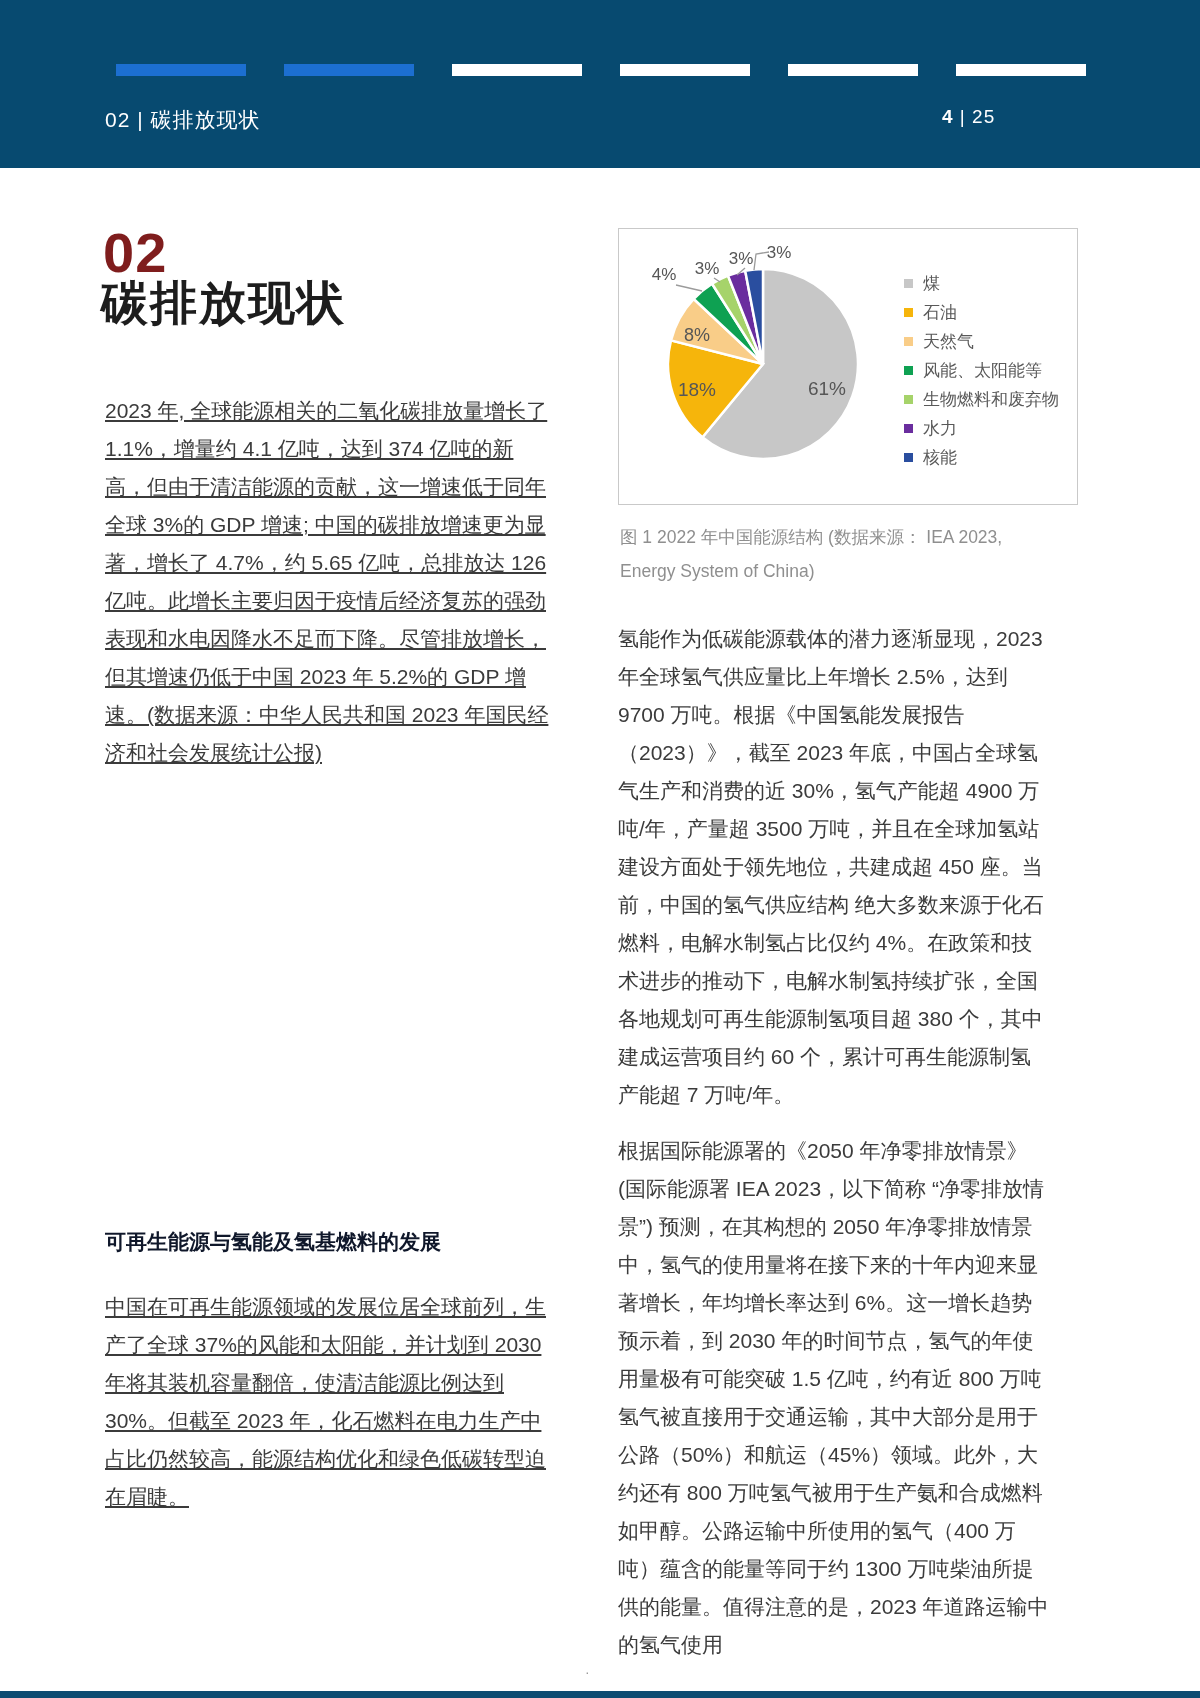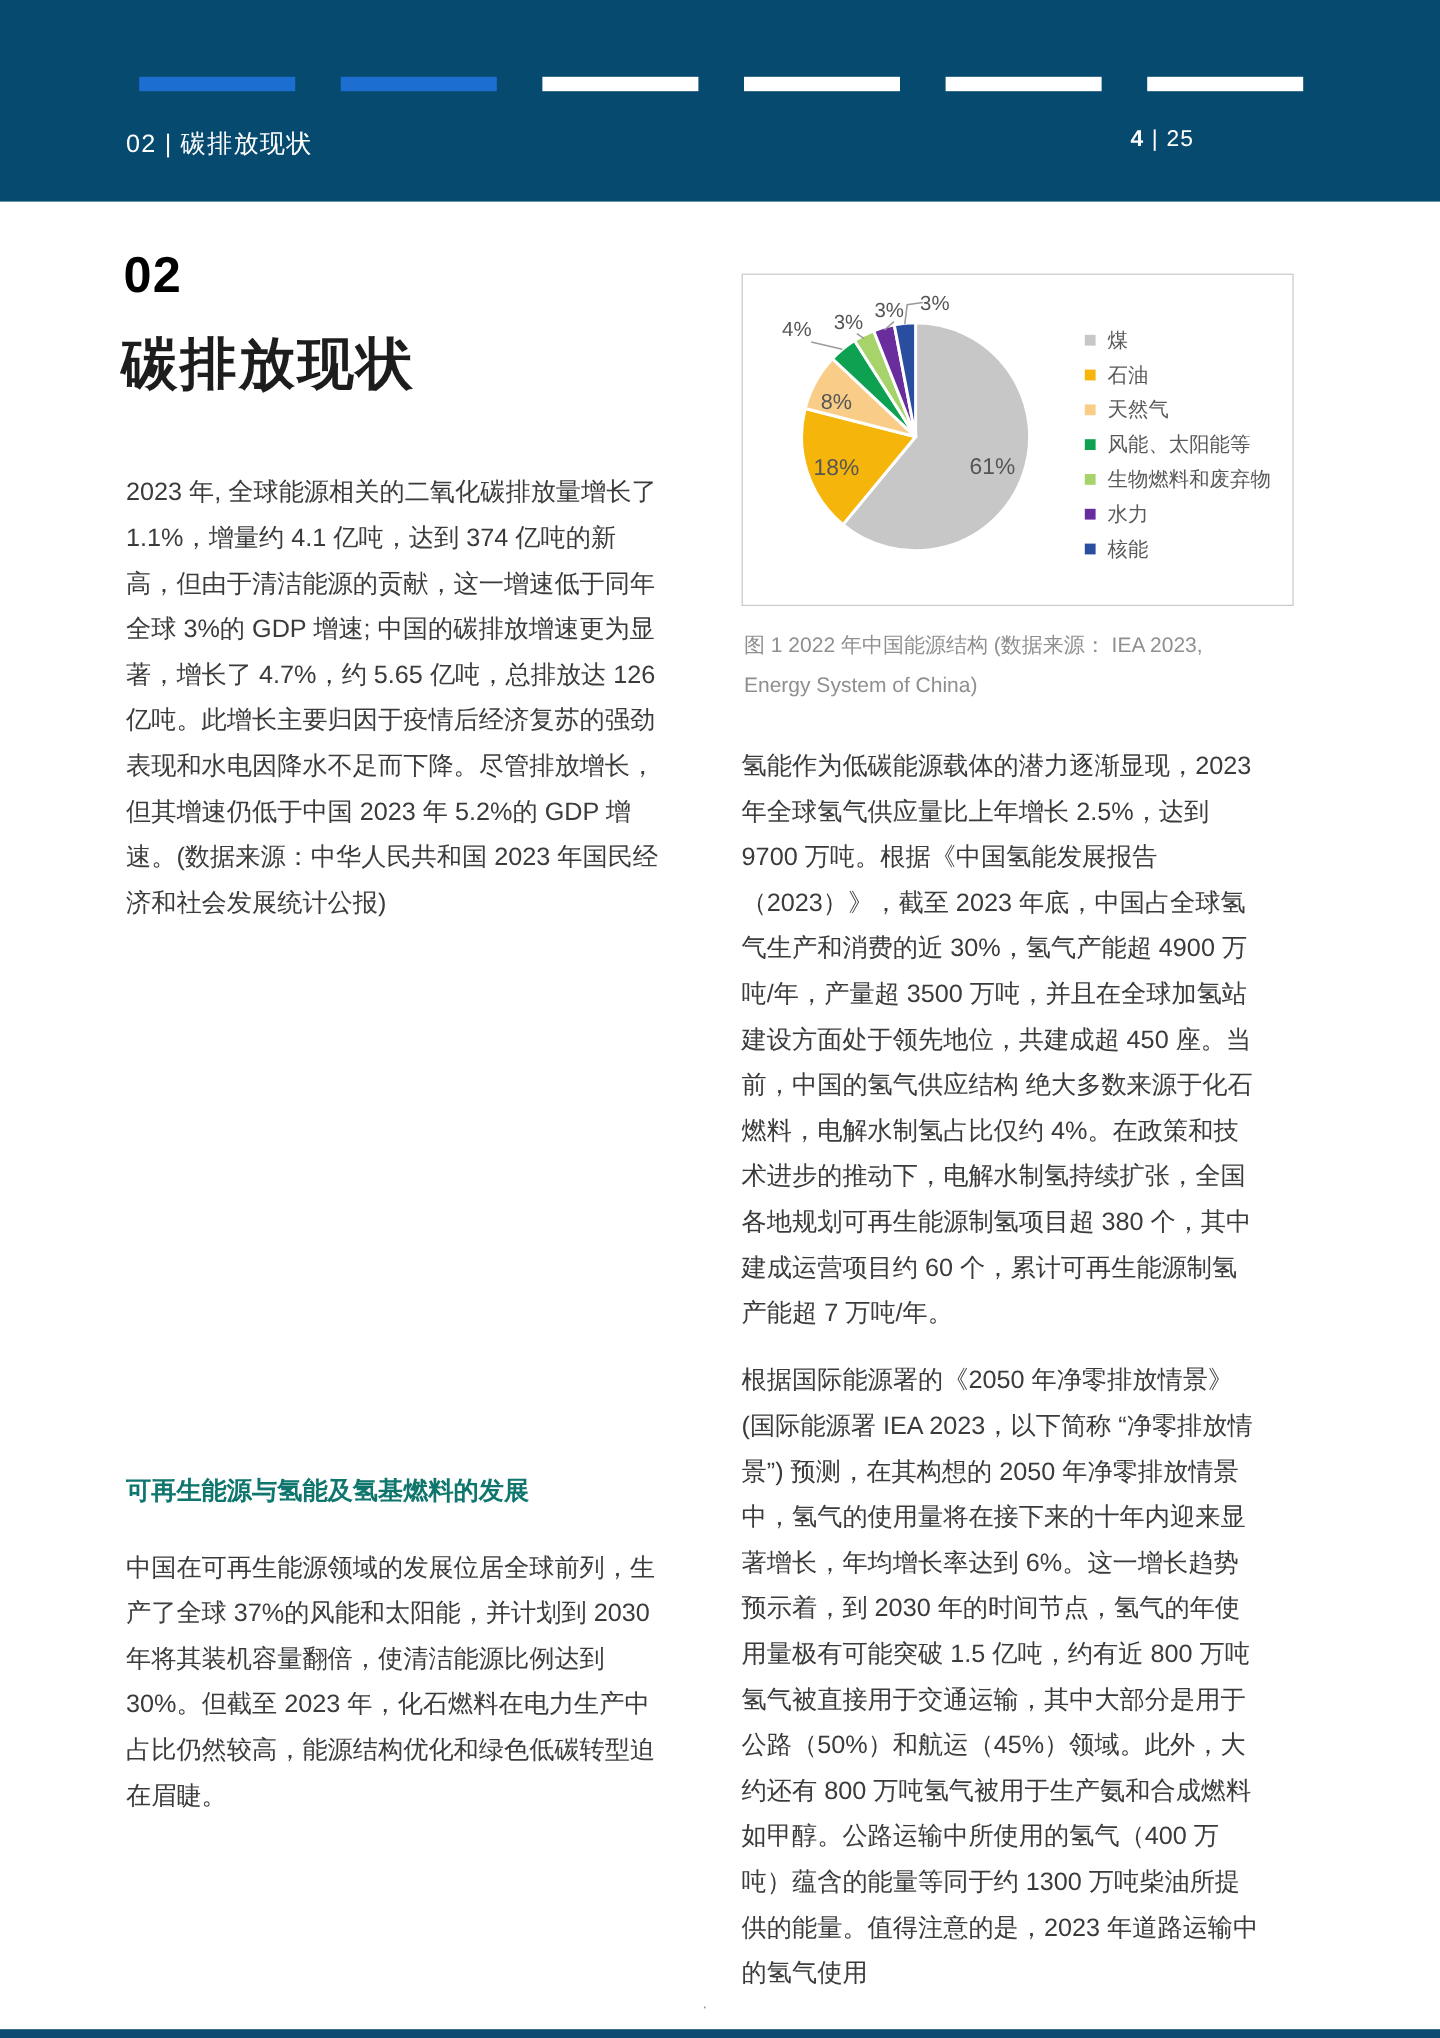--- a/index.html
+++ b/index.html
@@ -11,27 +11,27 @@
   
   .topbar{position:absolute;top:0;left:0;width:1200px;height:168px;background:#074a70;}
   .dashes{position:absolute;top:64px;left:116px;display:flex;gap:38px;}
   .dash{width:130px;height:12px;}
   .dash.b{background:#1c6fd1;}
   .dash.w{background:#ffffff;}
   .topbar-label{position:absolute;left:105px;top:106px;color:#ffffff;font-size:21px;letter-spacing:1px;}
   .topbar-page{position:absolute;left:942px;top:106px;color:#ffffff;font-size:19px;letter-spacing:1px;}
   .topbar-page .cur{font-weight:bold;}
   
-  .chap-num{position:absolute;left:103px;top:205px;font-size:42px;font-weight:bold;color:#000000;letter-spacing:1px;}
+  .chap-num{position:absolute;left:103px;top:220px;font-size:56px;font-weight:bold;color:#7f1d1d;letter-spacing:1px;}
   .chap-title{position:absolute;left:101px;top:272px;font-size:47px;font-weight:800;color:#1d1d1d;letter-spacing:2px;text-align:center;}
   
   .para{position:absolute;font-size:21px;line-height:38px;color:#3b3b3b;text-align:left;}
-  .lc{left:105px;width:444px;}
+  .lc{left:105px;width:444px;text-decoration:underline;}
   .rc{left:618px;width:434px;}
-  .subhead{position:absolute;left:105px;top:1228px;width:444px;font-size:21px;font-weight:bold;color:#0f766e;}
+  .subhead{position:absolute;left:105px;top:1228px;width:444px;font-size:21px;font-weight:bold;color:#0f172a;}
   
   .chart-box{position:absolute;left:618px;top:228px;width:460px;height:277px;background:#ffffff;border:1px solid #c9c9c9;box-sizing:border-box;}
   .chart-box svg{position:absolute;left:0;top:0;}
   .legend{position:absolute;left:285px;top:46px;display:flex;flex-direction:column;gap:12px;}
   .lg-row{display:flex;align-items:center;gap:10px;height:17px;}
   .lg-mark{width:9px;height:9px;flex:0 0 9px;}
   .lg-text{font-size:17px;color:#595959;white-space:nowrap;}
   .fig-caption{position:absolute;left:620px;top:520px;width:430px;font-size:17.5px;line-height:34px;color:#8f8f8f;}
   
   .footer-dot{position:absolute;left:585px;top:1664px;font-size:14px;color:#9a9a9a;}

